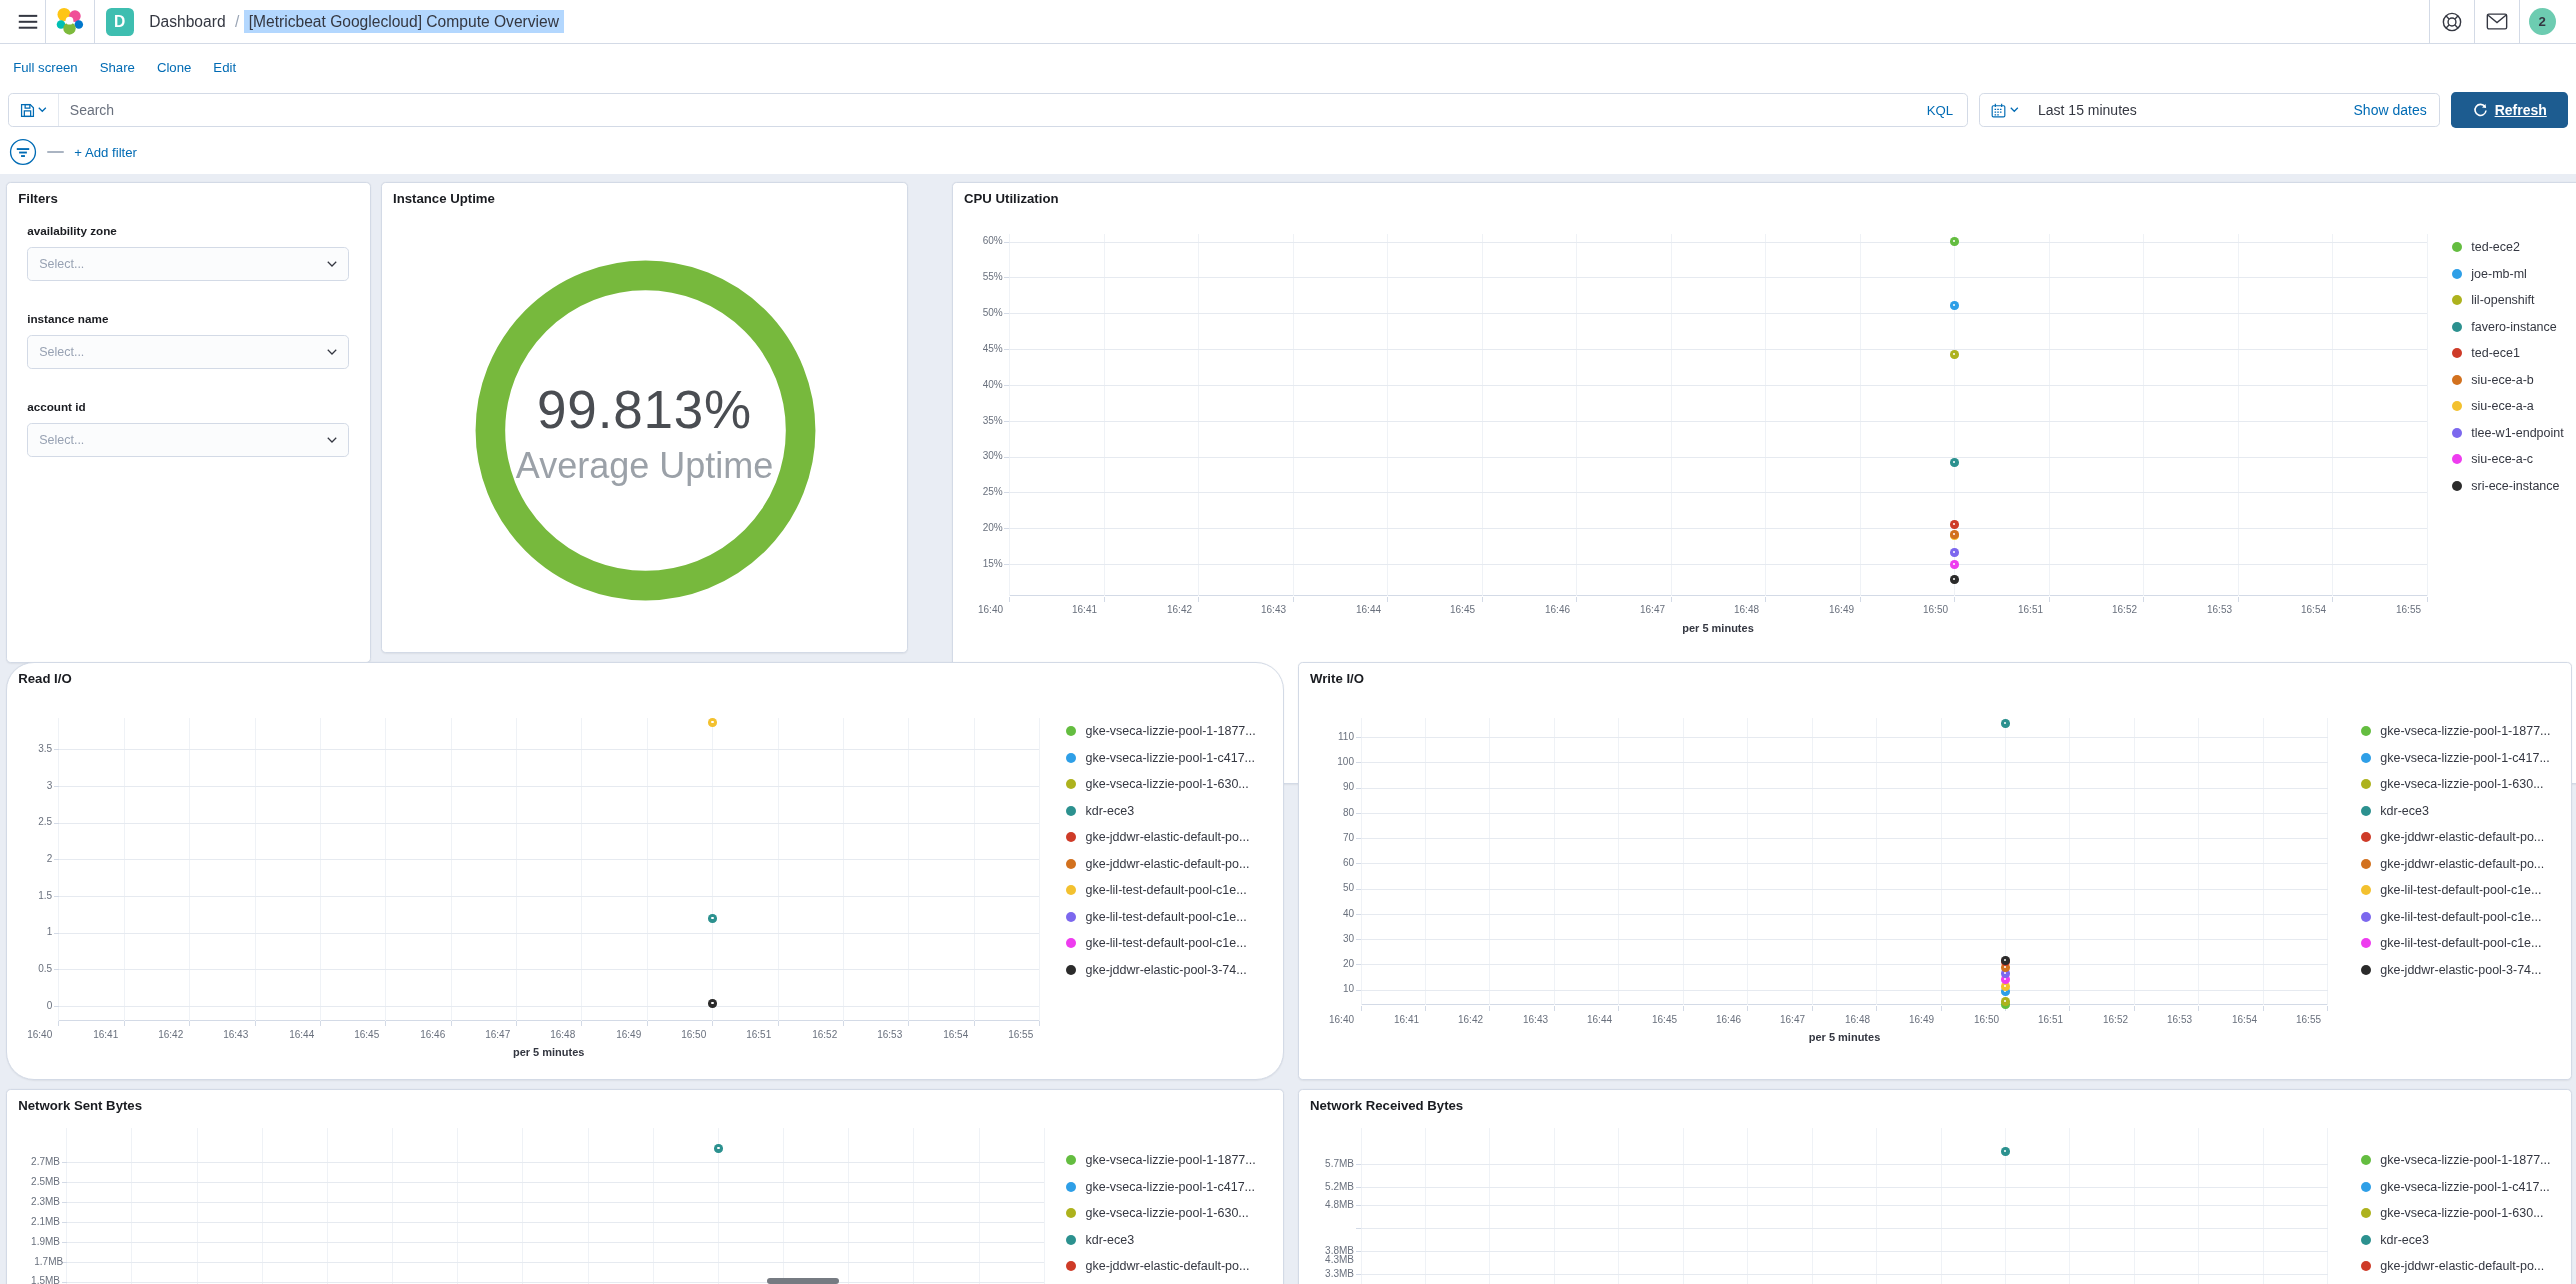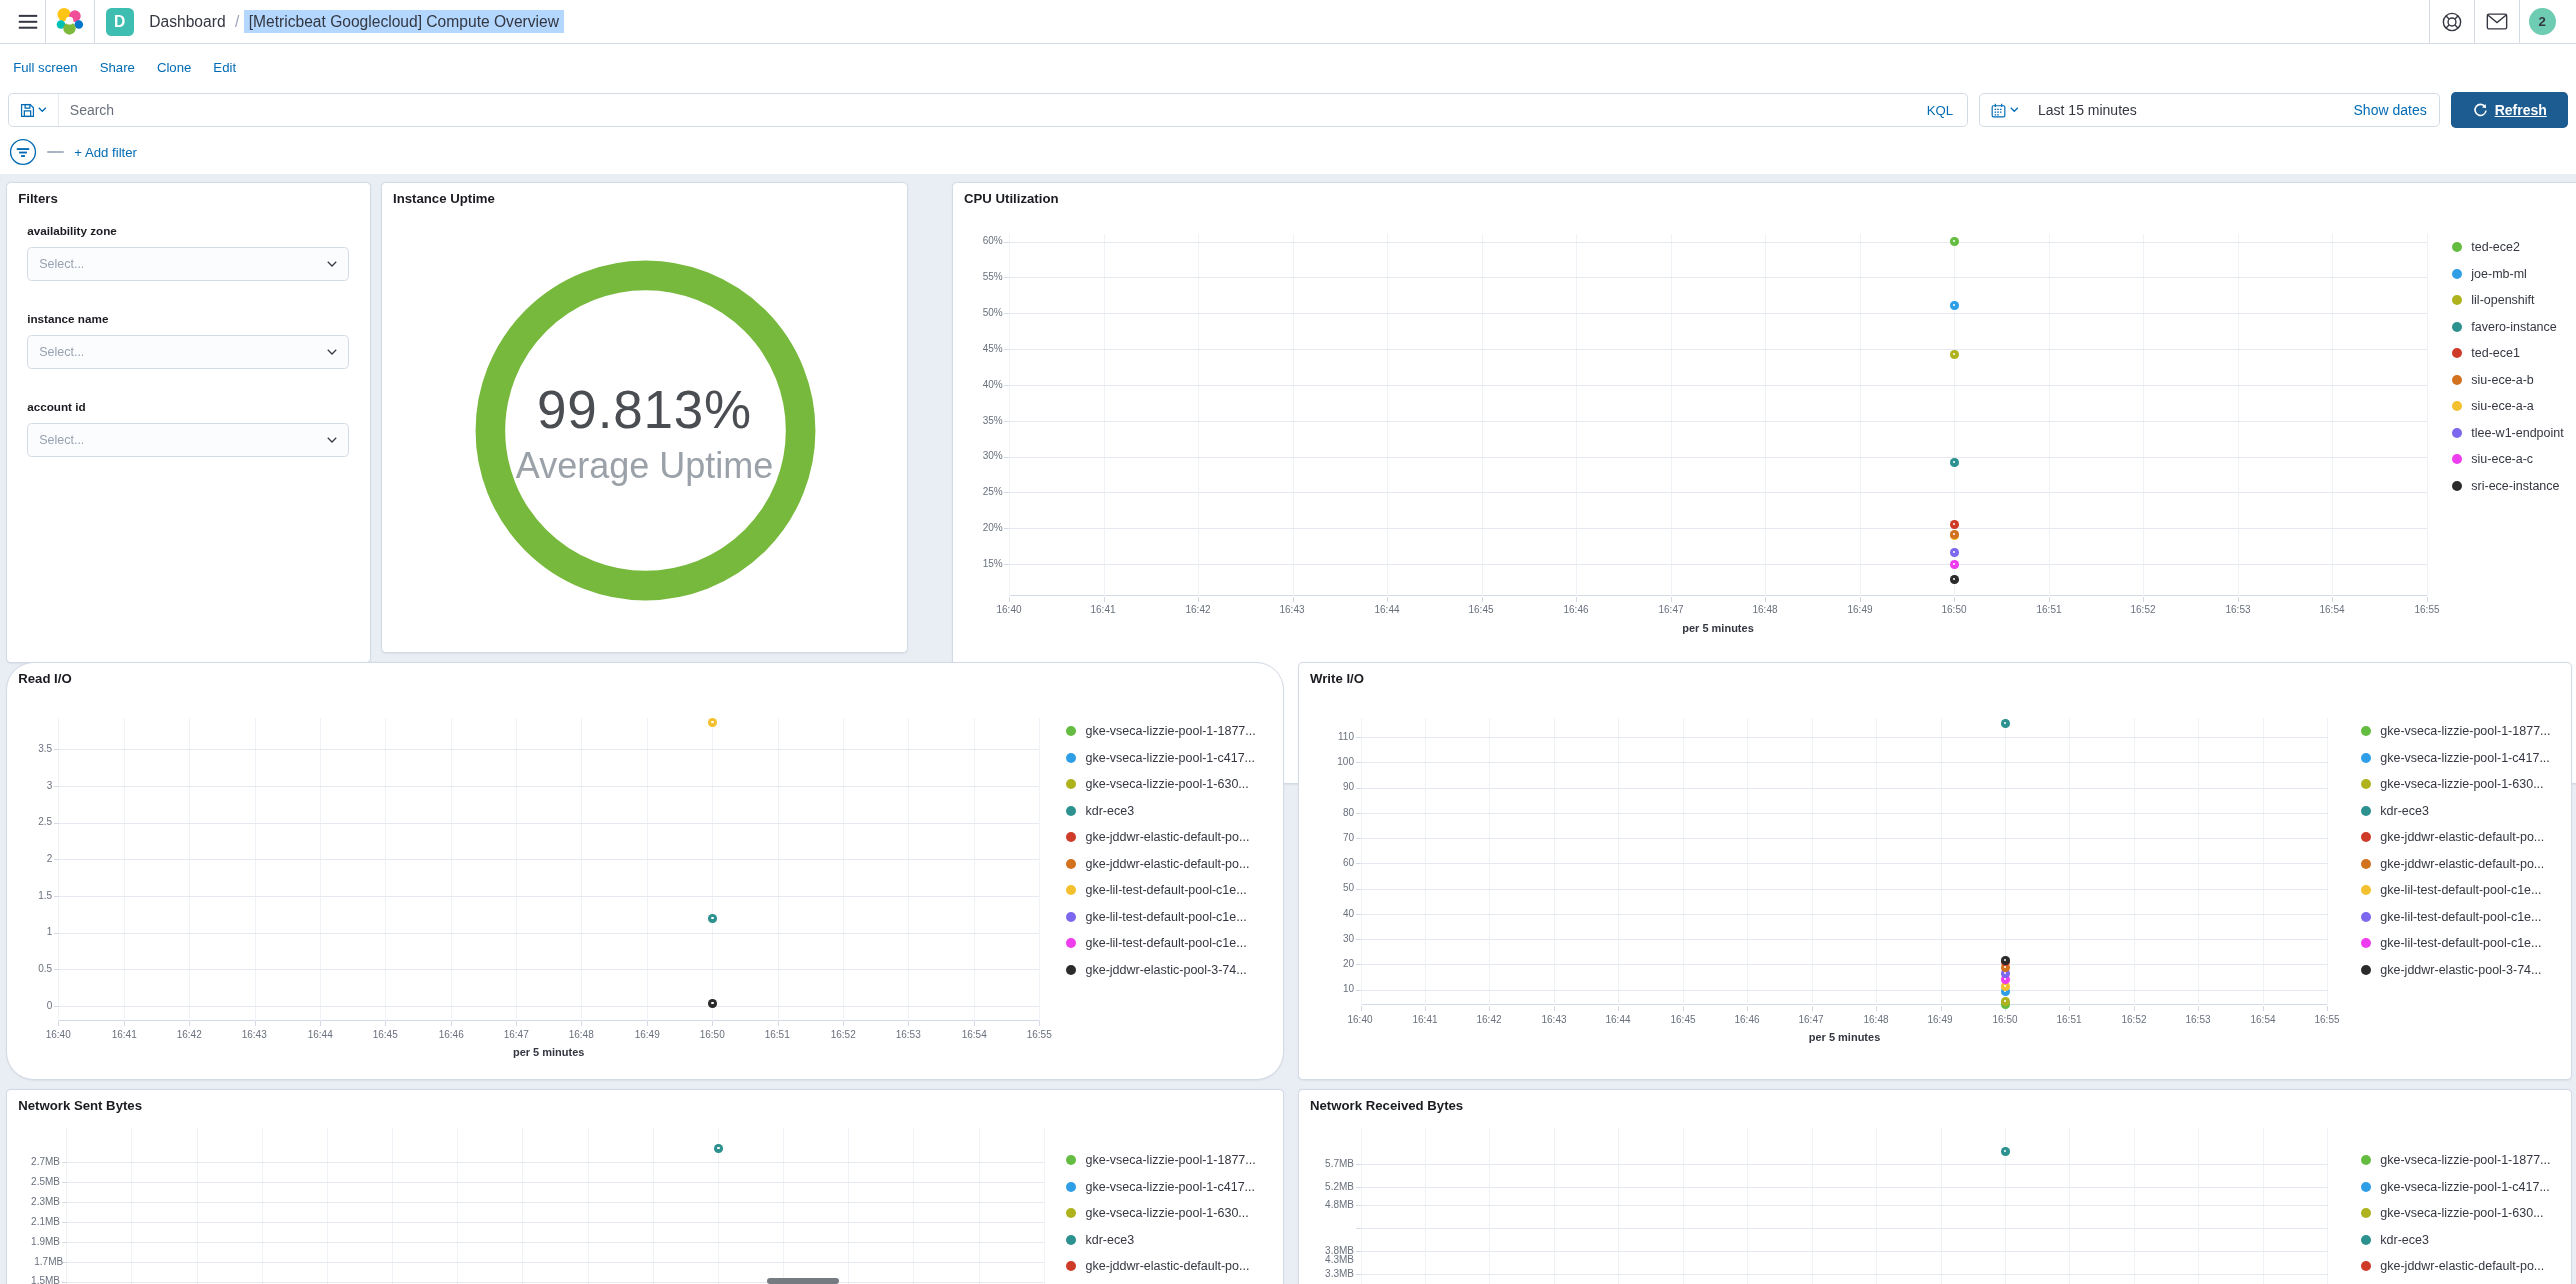--- a/index.html
+++ b/index.html
@@ -80,21 +80,21 @@
   .ulab { font-size:36px; color:#9ba1a8; margin-top:4.7px; }
 
   
   .chart { position:absolute; inset:0; }
   .plot { position:absolute; border-left:0.8px solid #d3dae6; border-bottom:0.8px solid #d3dae6; }
   .hgrid { position:absolute; height:0.8px; background:#e6eaf0; }
   .vgrid { position:absolute; width:0.8px; background:#eff2f6; }
   .ytickmark { position:absolute; width:4.7px; height:0.8px; background:#d3dae6; }
   .xtickmark { position:absolute; width:0.8px; height:4.7px; background:#d3dae6; }
   .ylab { position:absolute; width:45px; text-align:right; font-size:10px; color:#69707D; }
-  .xlab { position:absolute; width:62px; text-align:center; font-size:10px; color:#69707D; }
+  .xlab { position:absolute; width:62px; font-size:10px; color:#69707D; }
   .xaxis-title { position:absolute; text-align:center; font-size:11px; font-weight:bold; color:#343741; }
   .dot { position:absolute; width:8.6px; height:8.6px; border-radius:50%; }
   .dot i { position:absolute; left:3.1px; top:3.1px; width:2.3px; height:2.3px; border-radius:50%; background:#fff; }
   .legend { position:absolute; display:flex; flex-direction:column; }
   .litem { height:26.5px; display:flex; align-items:center; gap:9.3px; cursor:pointer; white-space:nowrap; }
   .ldot { width:10px; height:10px; border-radius:50%; flex:none; }
   .ltext { font-size:12.5px; color:#343741; }
 
   .hscroll-thumb { position:absolute; left:767px; top:1278px; width:72px; height:6.2px; border-radius:3.1px;
     background:#767b82; z-index:40; }

